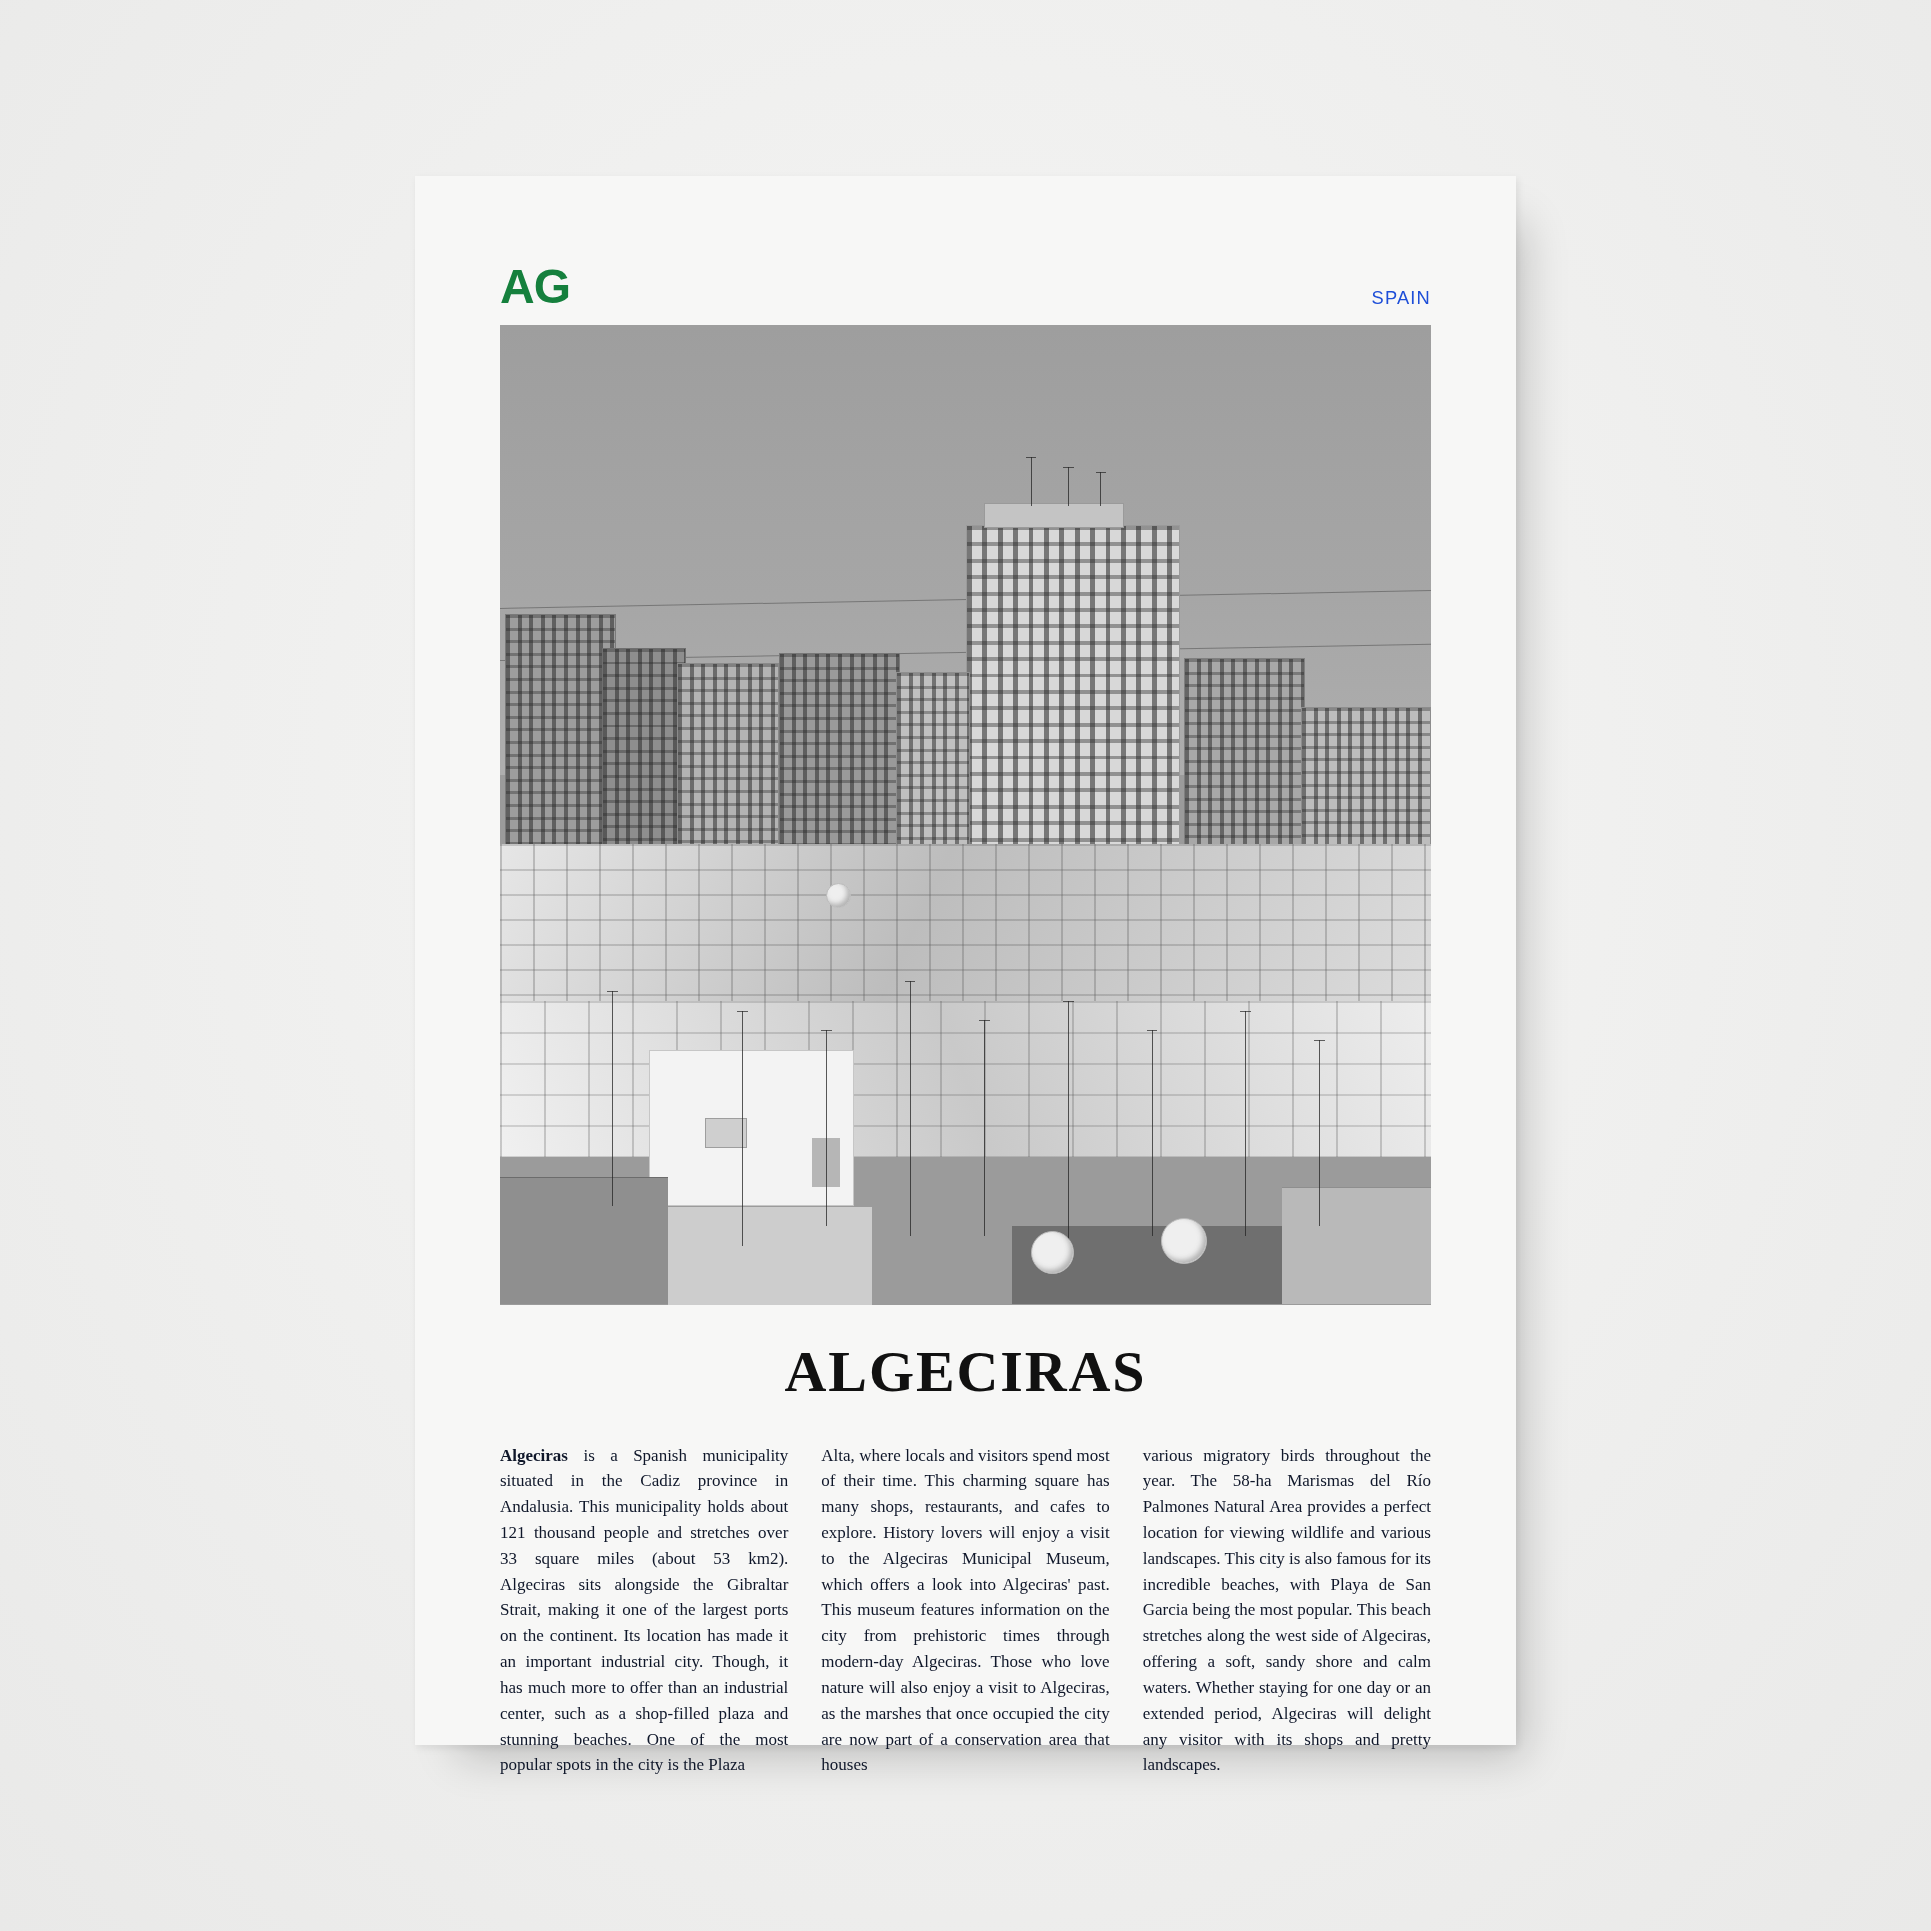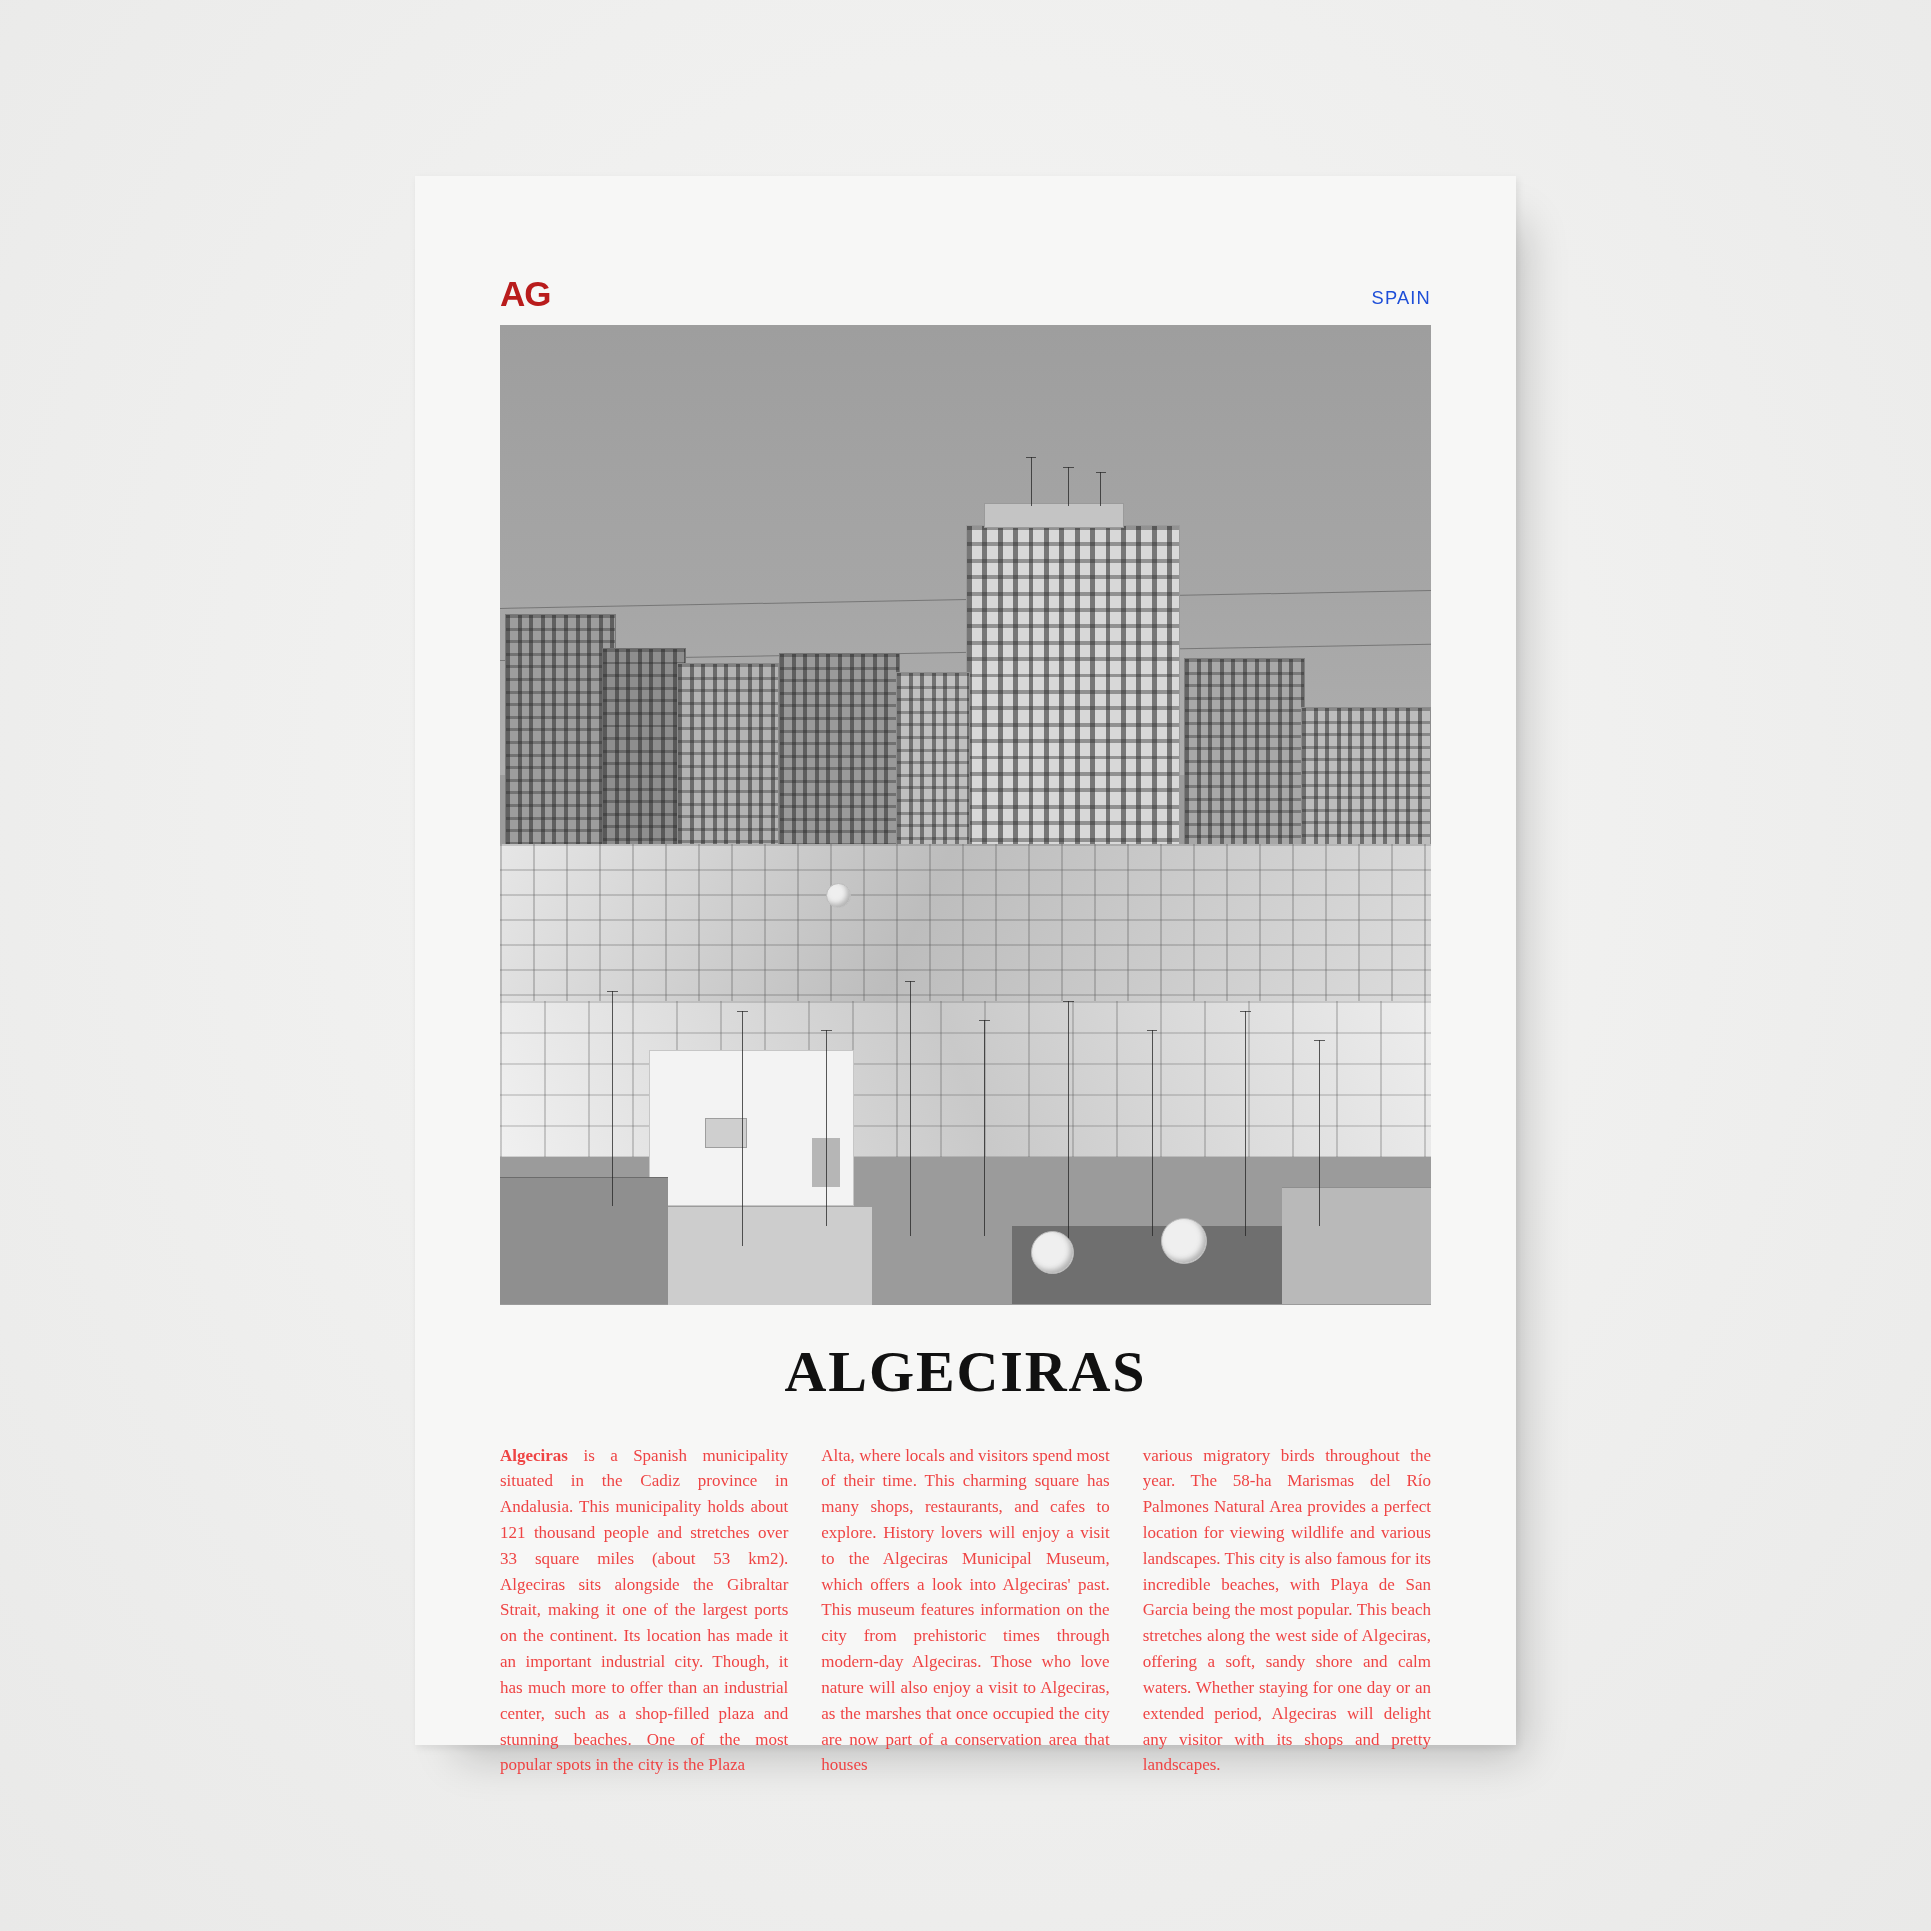--- a/index.html
+++ b/index.html
@@ -54,23 +54,23 @@
     display: flex;
     align-items: flex-end;
     justify-content: space-between;
     height: 54px;
     margin-bottom: 13.5px;
   }
 
   .monogram {
     font-family: "Liberation Sans", sans-serif;
     font-weight: bold;
-    font-size: 35px;
+    font-size: 48px;
     letter-spacing: -1px;
-    color: #b91c1c;
+    color: #15803d;
     line-height: 1;
     margin-top: 40px;
   }
 
   .country {
     font-family: "Liberation Sans", sans-serif;
     font-size: 18.3px;
     letter-spacing: 1.2px;
     color: #1d4ed8;
     line-height: 1;
@@ -161,21 +161,21 @@
     gap: 33px;
     align-items: flex-start;
   }
 
   .col {
     flex: 1 1 0;
     font-family: "Liberation Serif", serif;
     font-size: 17px;
     line-height: 1.52;
     text-align: justify;
-    color: #ef4444;
+    color: #0f172a;
     hyphens: auto;
     -webkit-hyphens: auto;
   }
 
   .col b { font-weight: bold; }
 </style>
 </head>
 <body>
 
 <div id="stage">

